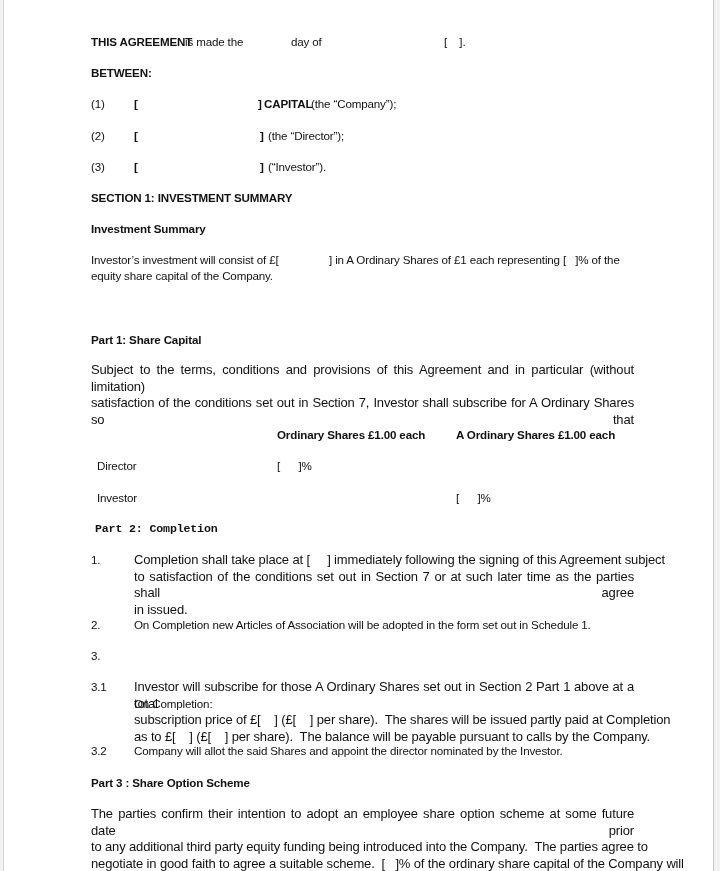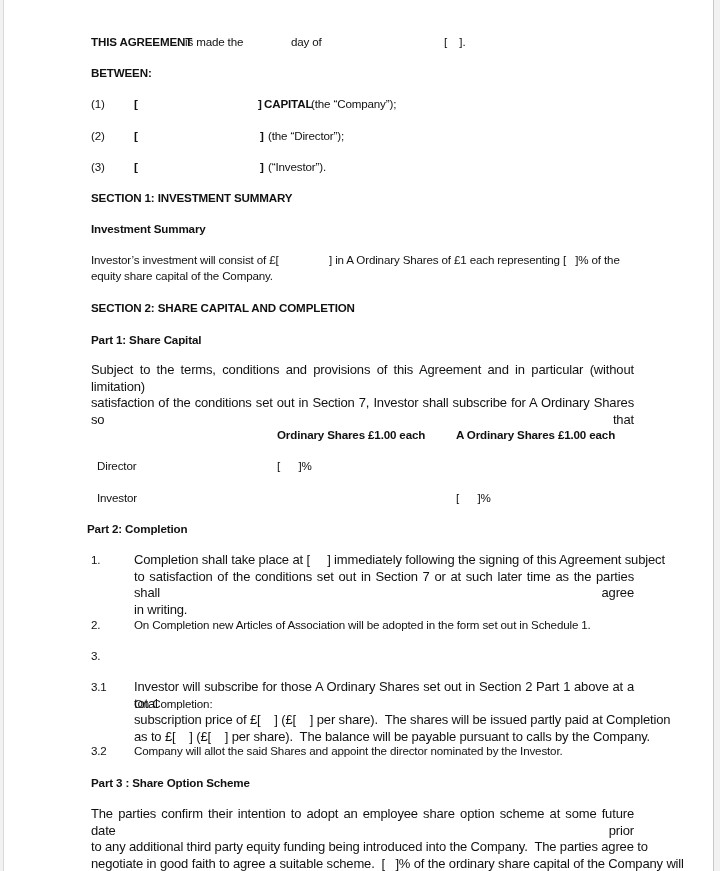--- a/index.html
+++ b/index.html
@@ -53,21 +53,20 @@
     <span class="t b" style="left:256px; top:159px;">]</span>
     <span class="t" style="left:264px; top:159px;">(“Investor”).</span>
   </div>
 
   <span class="t b" style="left:87px; top:190px;">SECTION 1: INVESTMENT SUMMARY</span>
   <span class="t b" style="left:87px; top:221px;">Investment Summary</span>
   <span class="t" style="left:87px; top:252px;">Investor’s investment will consist of £[</span>
   <span class="t" style="left:325px; top:252px; white-space:pre;">] in A Ordinary Shares of £1 each representing [   ]% of the</span>
   <span class="t" style="left:87px; top:268px;text-align:right;">equity share capital of the Company.</span>
 
-  <span class="t b" style="left:87px; top:300px;">SECTION 2: SHARE CAPITAL AND COMPLETION</span>
   <span class="t b" style="left:87px; top:332px;">Part 1: Share Capital</span>
 
   <div class="para" style="left:87px; top:362px; width:543px;">
     <span class="just">Subject to the terms, conditions and provisions of this Agreement and in particular (without limitation)</span>
     <span class="just">satisfaction of the conditions set out in Section 7, Investor shall subscribe for A Ordinary Shares so that</span>
   </div>
 
   <div>
     <span class="t b" style="left:273px; top:427px;">Ordinary Shares £1.00 each</span>
     <span class="t b" style="left:452px; top:427px;">A Ordinary Shares £1.00 each</span>
@@ -75,28 +74,28 @@
     <div>
       <span class="t" style="left:93px; top:458px;">Director</span>
       <span class="t" style="left:273px; top:458px; white-space:pre;">[      ]%</span>
     </div>
     <div>
       <span class="t" style="left:93px; top:490px;">Investor</span>
       <span class="t" style="left:452px; top:490px; white-space:pre;">[      ]%</span>
     </div>
   </div>
 
-  <span class="t b" style="left:83px; top:521px;">Part 2: Completion</span>
+  <span class="t b" style="left:91px; top:521px;font-family:Liberation Mono, monospace;">Part 2: Completion</span>
 
   <div>
     <span class="t" style="left:87px; top:552px;">1.</span>
     <div class="para" style="left:130px; top:552px; width:500px;">
       <span class="just" style="white-space:pre;">Completion shall take place at [     ] immediately following the signing of this Agreement subject</span>
       <span class="just">to satisfaction of the conditions set out in Section 7 or at such later time as the parties shall agree</span>
-      <span style="display:block;">in writing.</span>
+      <span style="display:block;">in issued.</span>
     </div>
   </div>
 
   <div>
     <span class="t" style="left:87px; top:617px;">2.</span>
     <span class="t" style="left:130px; top:617px;">On Completion new Articles of Association will be adopted in the form set out in Schedule 1.</span>
   </div>
 
   <div>
     <span class="t" style="left:87px; top:648px;">3.</span>

